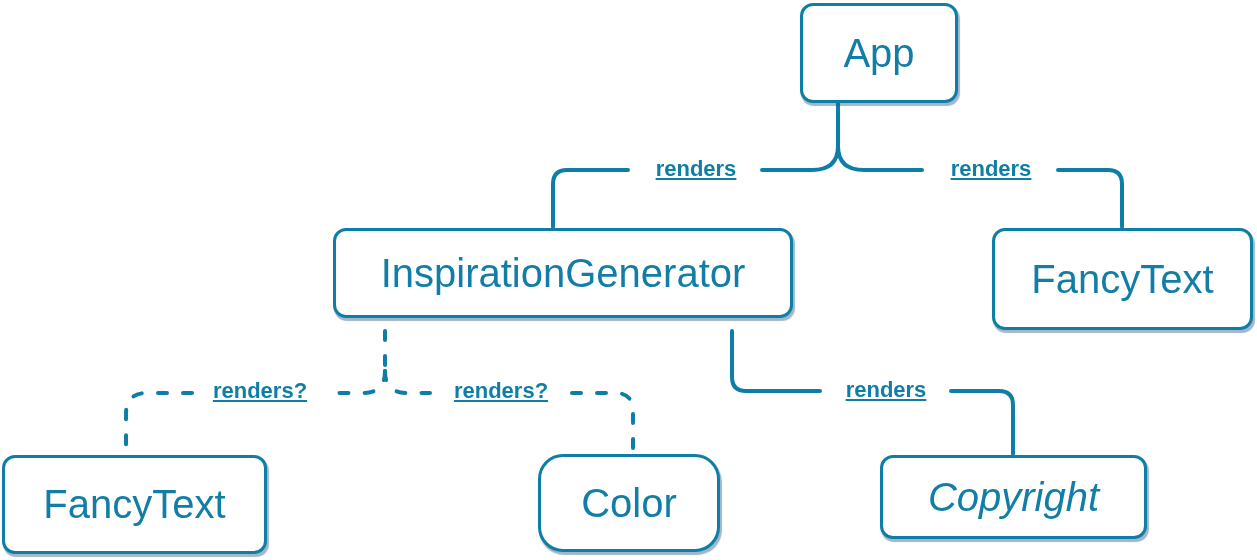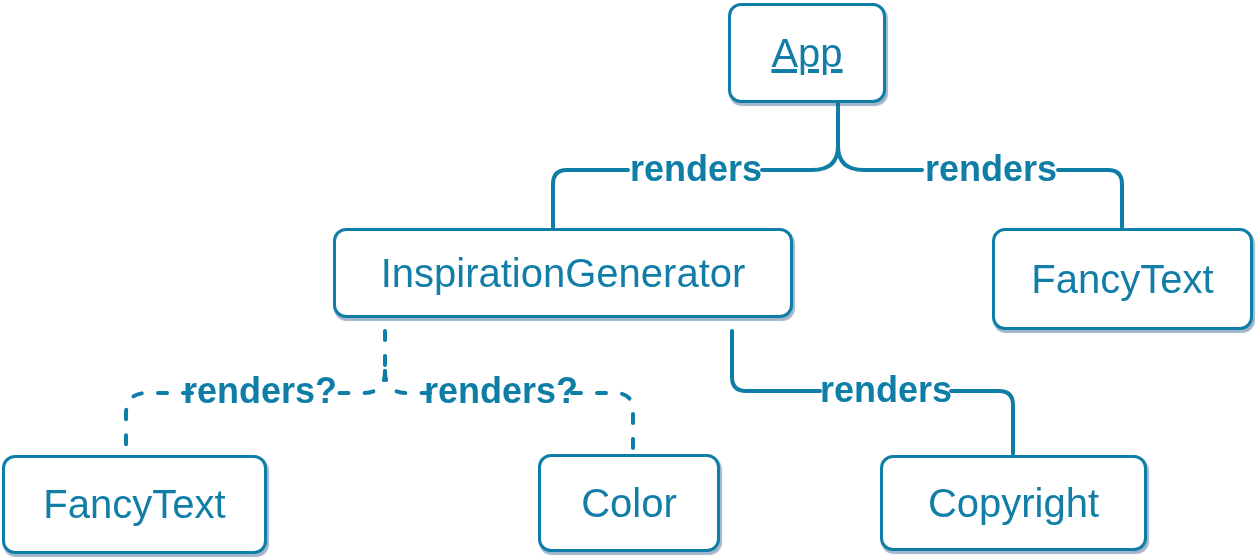--- a/index.html
+++ b/index.html
@@ -33,25 +33,26 @@
     justify-content:center;
     color:var(--node-text);
     font-size:40px;
     font-weight:normal;
     box-shadow:1.5px 3px 1px rgba(46,94,138,0.45);
   }
   .edge-label{
     position:absolute;
     transform:translate(-50%,-50%);
     color:var(--accent);
-    font-size:36px;
+    font-size:22px;
     font-weight:bold;
     white-space:nowrap;
     background:transparent;
     line-height:1;
+    text-decoration:underline;
   }
 </style>
 </head>
 <body>
 
 <div class="canvas">
 
   <svg class="edges-svg" viewBox="0 0 1257 560" fill="none" stroke="currentColor" stroke-width="4" stroke-linecap="round" aria-hidden="true">
 
     <path d="M838 103 L838 146"></path>
@@ -71,37 +72,37 @@
       <path d="M572 393 L615 393 Q633 393 633 411 L633 453"></path>
     </g>
   </svg>
 
   <span class="edge-label" style="left:696px; top:169px;">renders</span>
   <span class="edge-label" style="left:991px; top:169px;">renders</span>
   <span class="edge-label" style="left:260px; top:391px;">renders?</span>
   <span class="edge-label" style="left:501px; top:391px;">renders?</span>
   <span class="edge-label" style="left:886px; top:390px;">renders</span>
 
-  <div class="node" style="left:728px; top:3px; width:158px; height:100px;text-decoration:underline;">
+  <div class="node" style="left:800px; top:3px; width:158px; height:100px;">
     <span>App</span>
   </div>
 
   <div class="node" style="left:333px; top:228px; width:460px; height:90px;">
     <span>InspirationGenerator</span>
   </div>
 
   <div class="node" style="left:992px; top:228px; width:261px; height:102px;">
     <span>FancyText</span>
   </div>
 
   <div class="node" style="left:2px; top:455px; width:265px; height:99px;">
     <span>FancyText</span>
   </div>
 
-  <div class="node" style="left:538px; top:454px; width:182px; height:98px;">
+  <div class="node" style="left:538px; top:454px; width:182px; height:98px;border-radius:25px;">
     <span>Color</span>
   </div>
 
-  <div class="node" style="left:880px; top:455px; width:267px; height:96px;">
+  <div class="node" style="left:880px; top:455px; width:267px; height:84px;font-style:italic;">
     <span>Copyright</span>
   </div>
 
 </div>
 
 </body></html>

